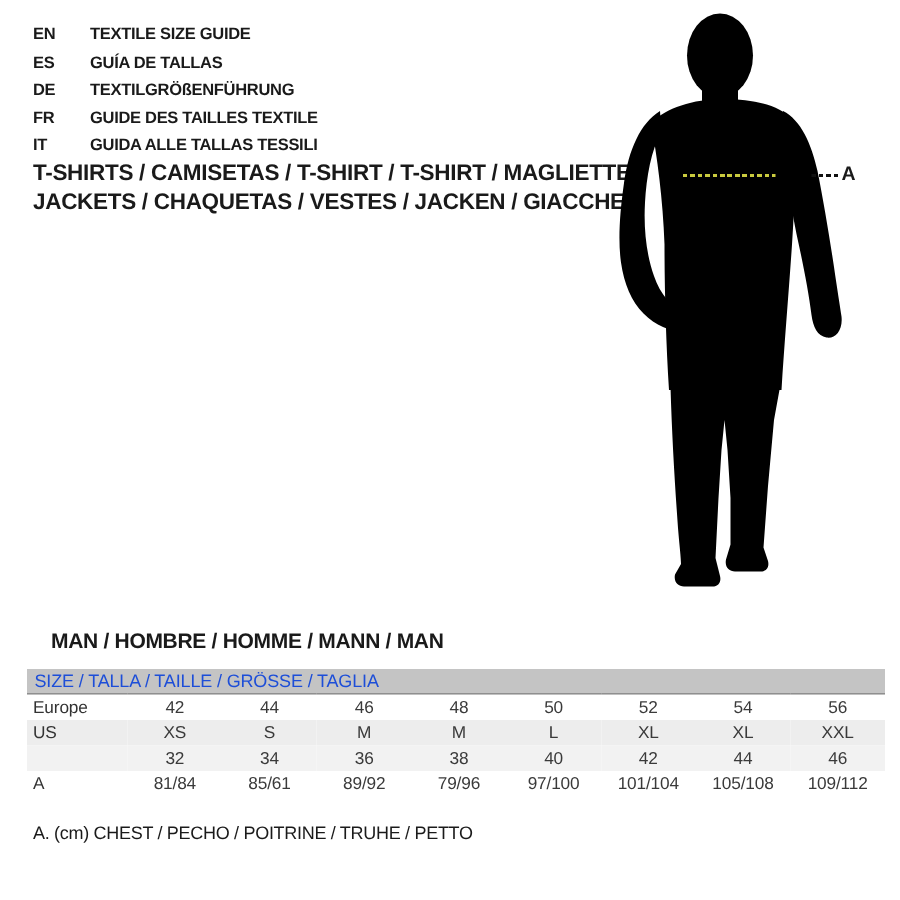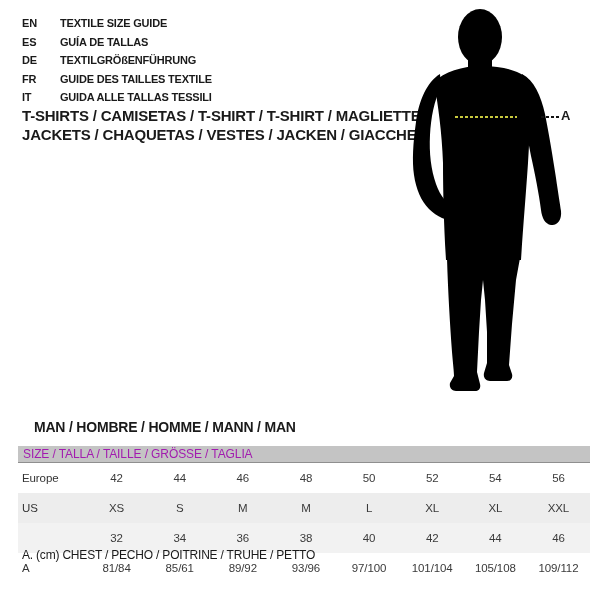--- a/index.html
+++ b/index.html
@@ -98,30 +98,30 @@
     top: 446px;
     width: 572px;
     border-collapse: collapse;
     table-layout: fixed;
     font-size: 11.5px;
     color: #3a3a3a;
     letter-spacing: -0.1px;
   }
   .size-table th, .size-table td {
     padding: 0;
-    height: 30px;
+    height: 17px;
     vertical-align: middle;
     font-weight: 400;
     text-align: center;
     white-space: nowrap;
   }
   .size-table .th-header {
     height: 16px;
     background: #c4c4c4;
-    color: #a21caf;
+    color: #1d4ed8;
     text-align: left;
     padding-left: 5px;
     font-size: 12px;
     border-bottom: 1px solid #8f8f8f;
   }
   .size-table .row-label {
     text-align: left;
     padding-left: 4px;
     color: #333333;
   }
@@ -243,21 +243,21 @@
       <td>40</td>
       <td>42</td>
       <td>44</td>
       <td>46</td>
     </tr>
     <tr class="row-a">
       <td class="row-label">A</td>
       <td>81/84</td>
       <td>85/61</td>
       <td>89/92</td>
-      <td>93/96</td>
+      <td>79/96</td>
       <td>97/100</td>
       <td>101/104</td>
       <td>105/108</td>
       <td>109/112</td>
     </tr>
   </tbody>
     </table>
 
   <div class="footnote">A. (cm) CHEST / PECHO / POITRINE / TRUHE / PETTO</div>
 

